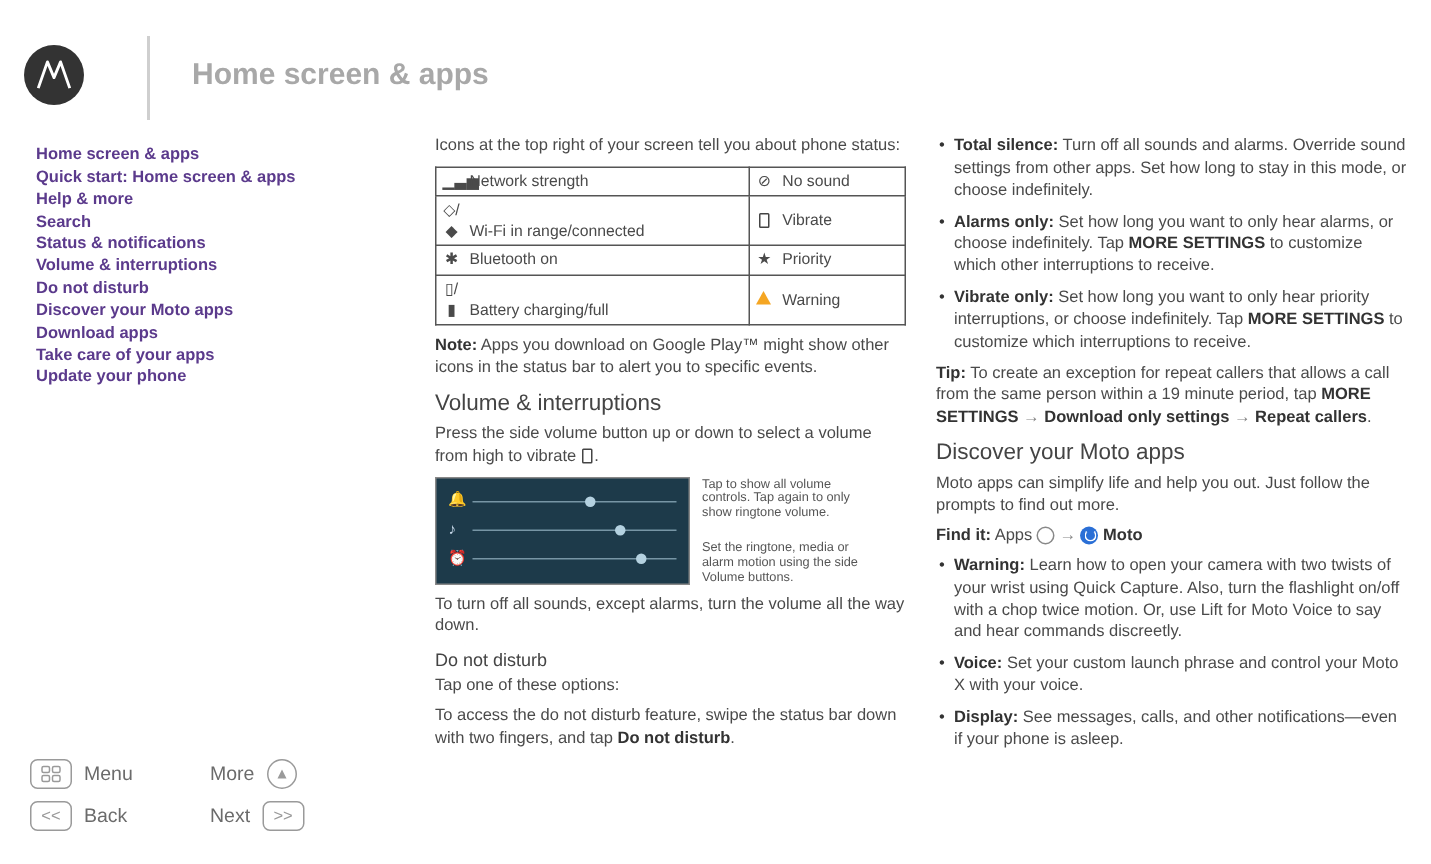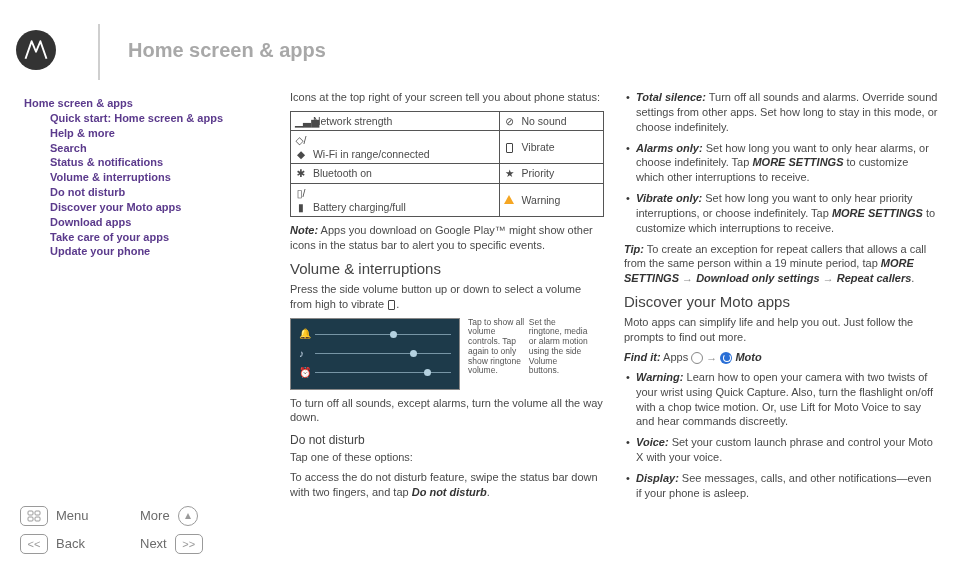--- a/index.html
+++ b/index.html
@@ -46,21 +46,21 @@
   .sidebar {
     position: absolute;
     left: 24px;
     top: 96px;
     width: 236px;
     color: #5b3a8c;
     font-weight: 700;
     font-size: 11px;
     line-height: 1.35;
   }
-  .sidebar .indent { margin-left: 26px; }
+  .sidebar .indent { margin-left: 0; }
   .nav-buttons {
     position: absolute;
     left: 20px;
     bottom: 22px;
     width: 240px;
   }
   .nav-row {
     display: flex;
     align-items: center;
     margin-top: 8px;
@@ -113,21 +113,21 @@
     font-weight: 400;
     margin: 6px 0 3px;
   }
   .h3 {
     font-size: 12px;
     font-weight: 400;
     color: #444;
     margin: 7px 0 2px;
   }
   p { margin-bottom: 5px; }
-  b { color: #333; font-style: italic; }
+  b { color: #333; }
   .vol-figure {
     display: flex;
     gap: 8px;
     margin: 6px 0;
   }
   .vol-panel {
     width: 170px;
     height: 72px;
     background: #1d3a4a;
     border: 1px solid #888;
@@ -144,21 +144,21 @@
   .vol-slider .ic { color: #cde; font-size:10px; width:10px;}
   .vol-slider .track {
     flex:1; height:1px; background:#7795a5; position:relative;
   }
   .vol-slider .knob {
     position:absolute; top:-3px; width:7px; height:7px; border-radius:50%; background:#b4d1e0;
   }
   .vol-captions {
     font-size: 8.5px;
     color: #555;
-    display:flex; flex-direction:row; justify-content:space-between;
+    display:flex; flex-direction:column; justify-content:space-between;
     width: 120px;
   }
   .vol-captions div { line-height:1.15; }
   ul.bullets { list-style:none; padding-left:0; }
   ul.bullets > li { position:relative; padding-left:12px; margin-bottom:6px;}
   ul.bullets > li::before {
     content:"•"; position:absolute; left:2px; top:0; color:#333;
   }
   .warning-ico {
     display:inline-block; width:0;height:0;

